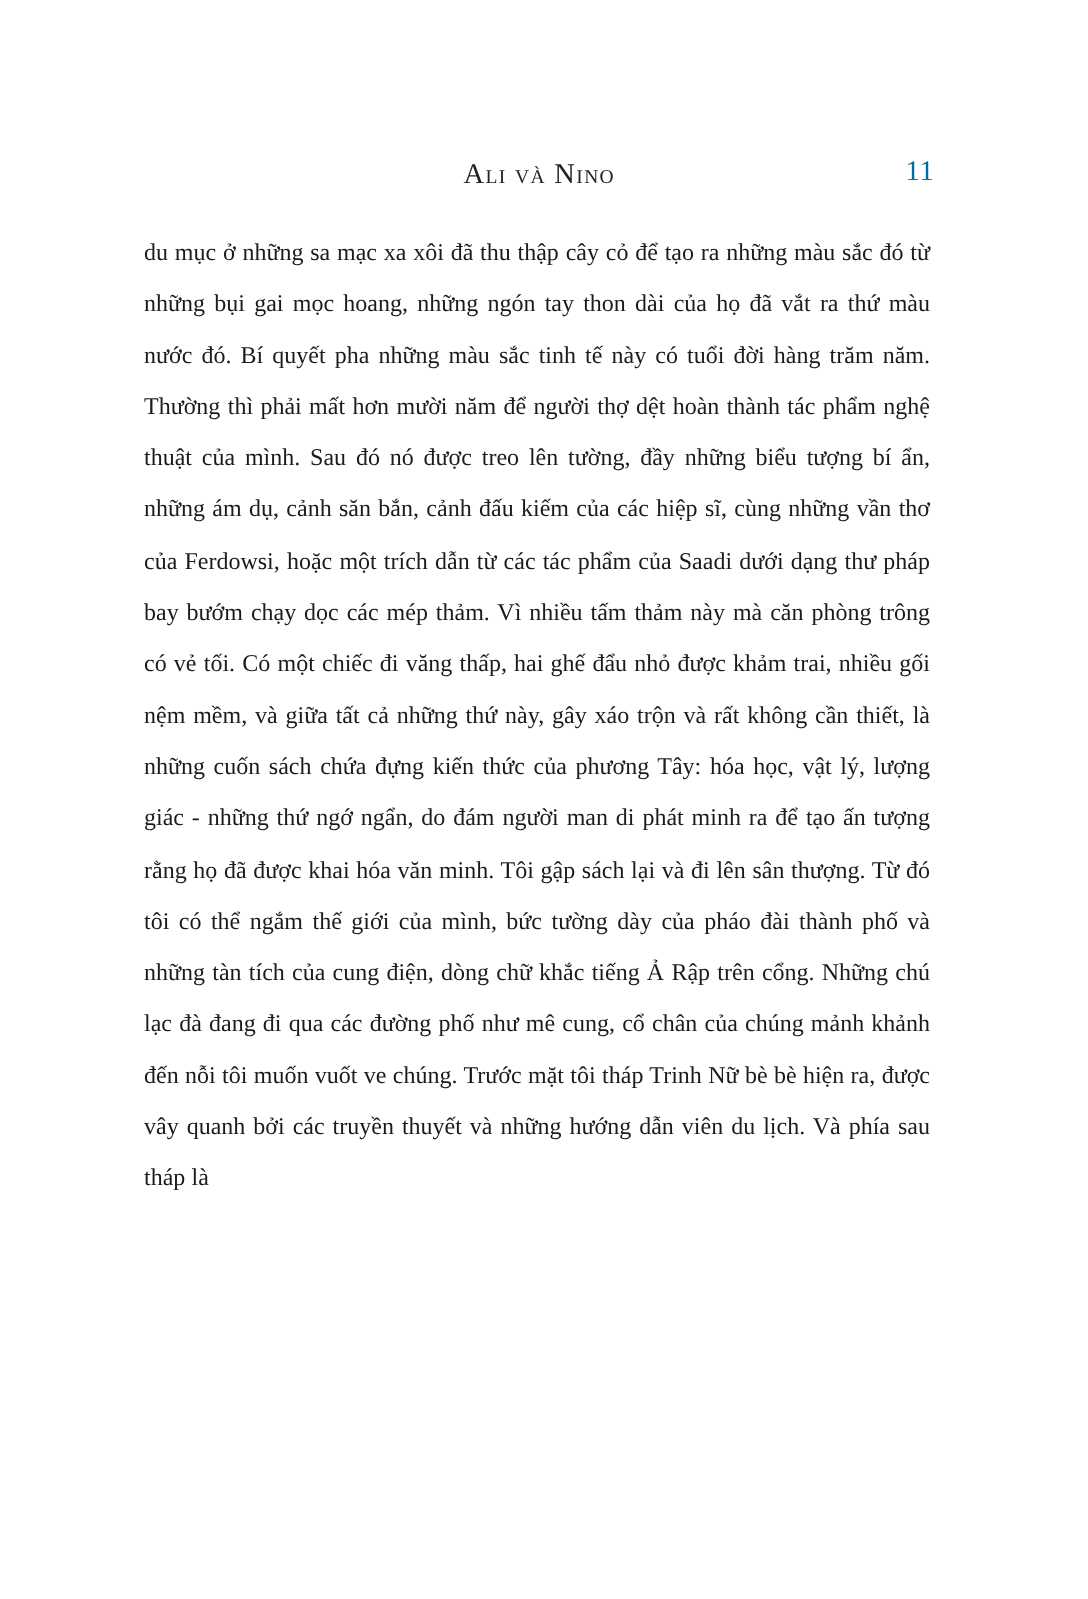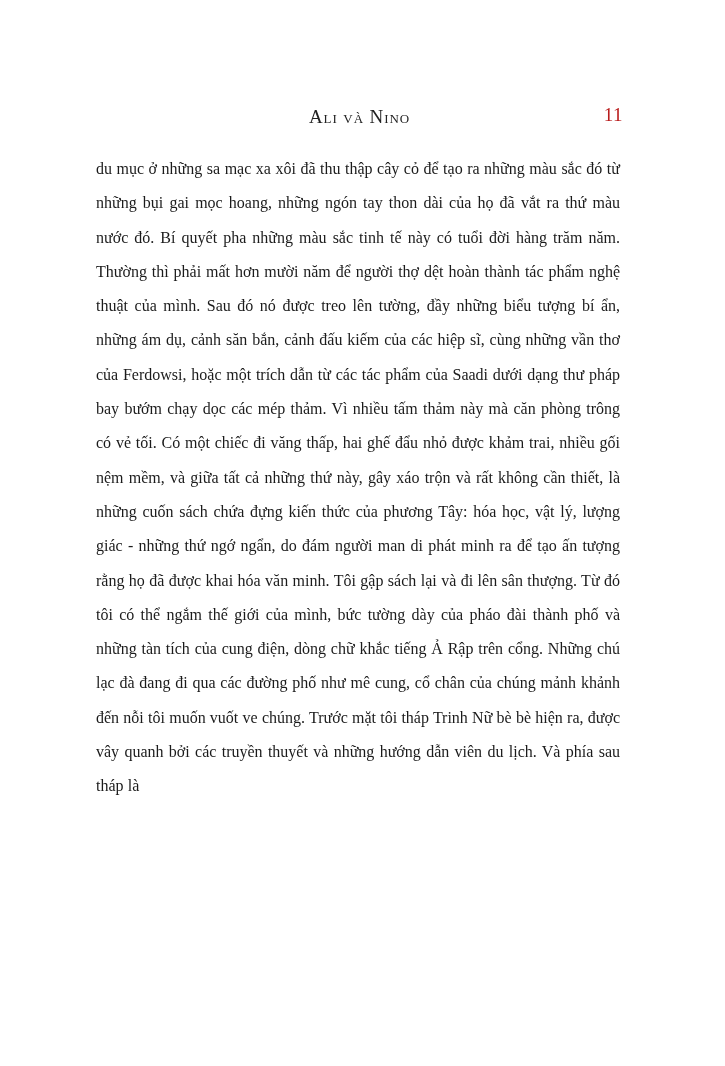--- a/index.html
+++ b/index.html
@@ -40,21 +40,21 @@
     color: #222222;
     font-variant: small-caps;
     white-space: nowrap;
   }
   .folio {
     position: absolute;
     right: 0;
     top: 0;
     font-family: "Liberation Serif", serif;
     font-size: 19px;
-    color: #b91c1c;
+    color: #0369a1;
     letter-spacing: 0.5px;
   }
   .body-text {
     position: absolute;
     left: 96px;
     top: 152px;
     width: 524px;
     font-family: "Liberation Serif", serif;
     font-size: 16px;
     line-height: 34.3px;

